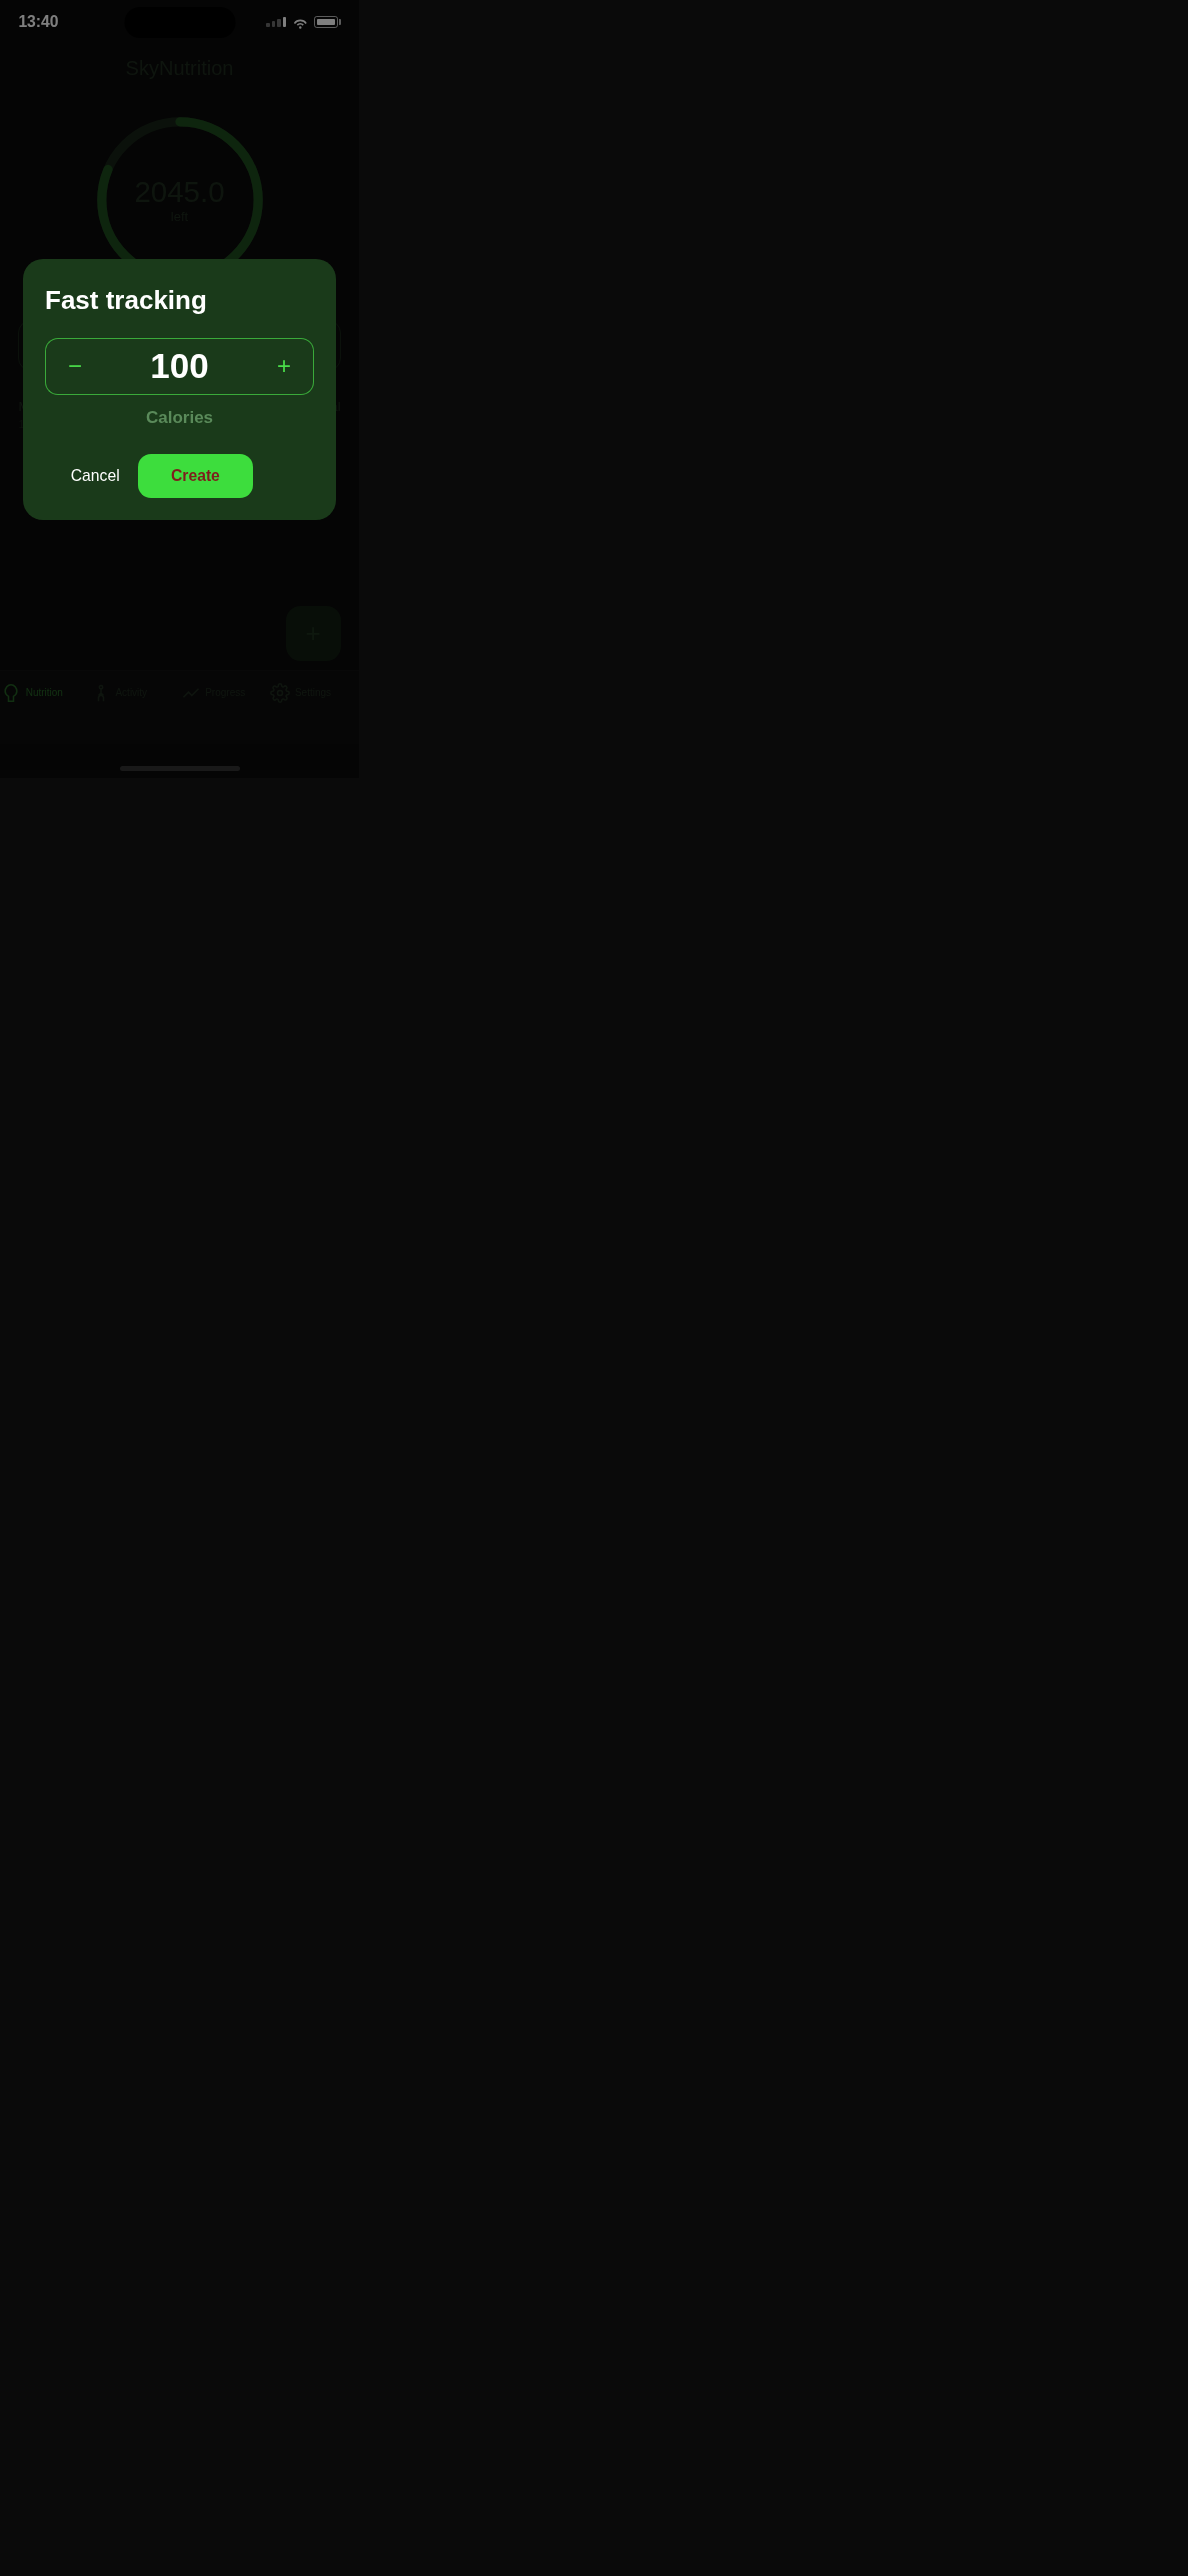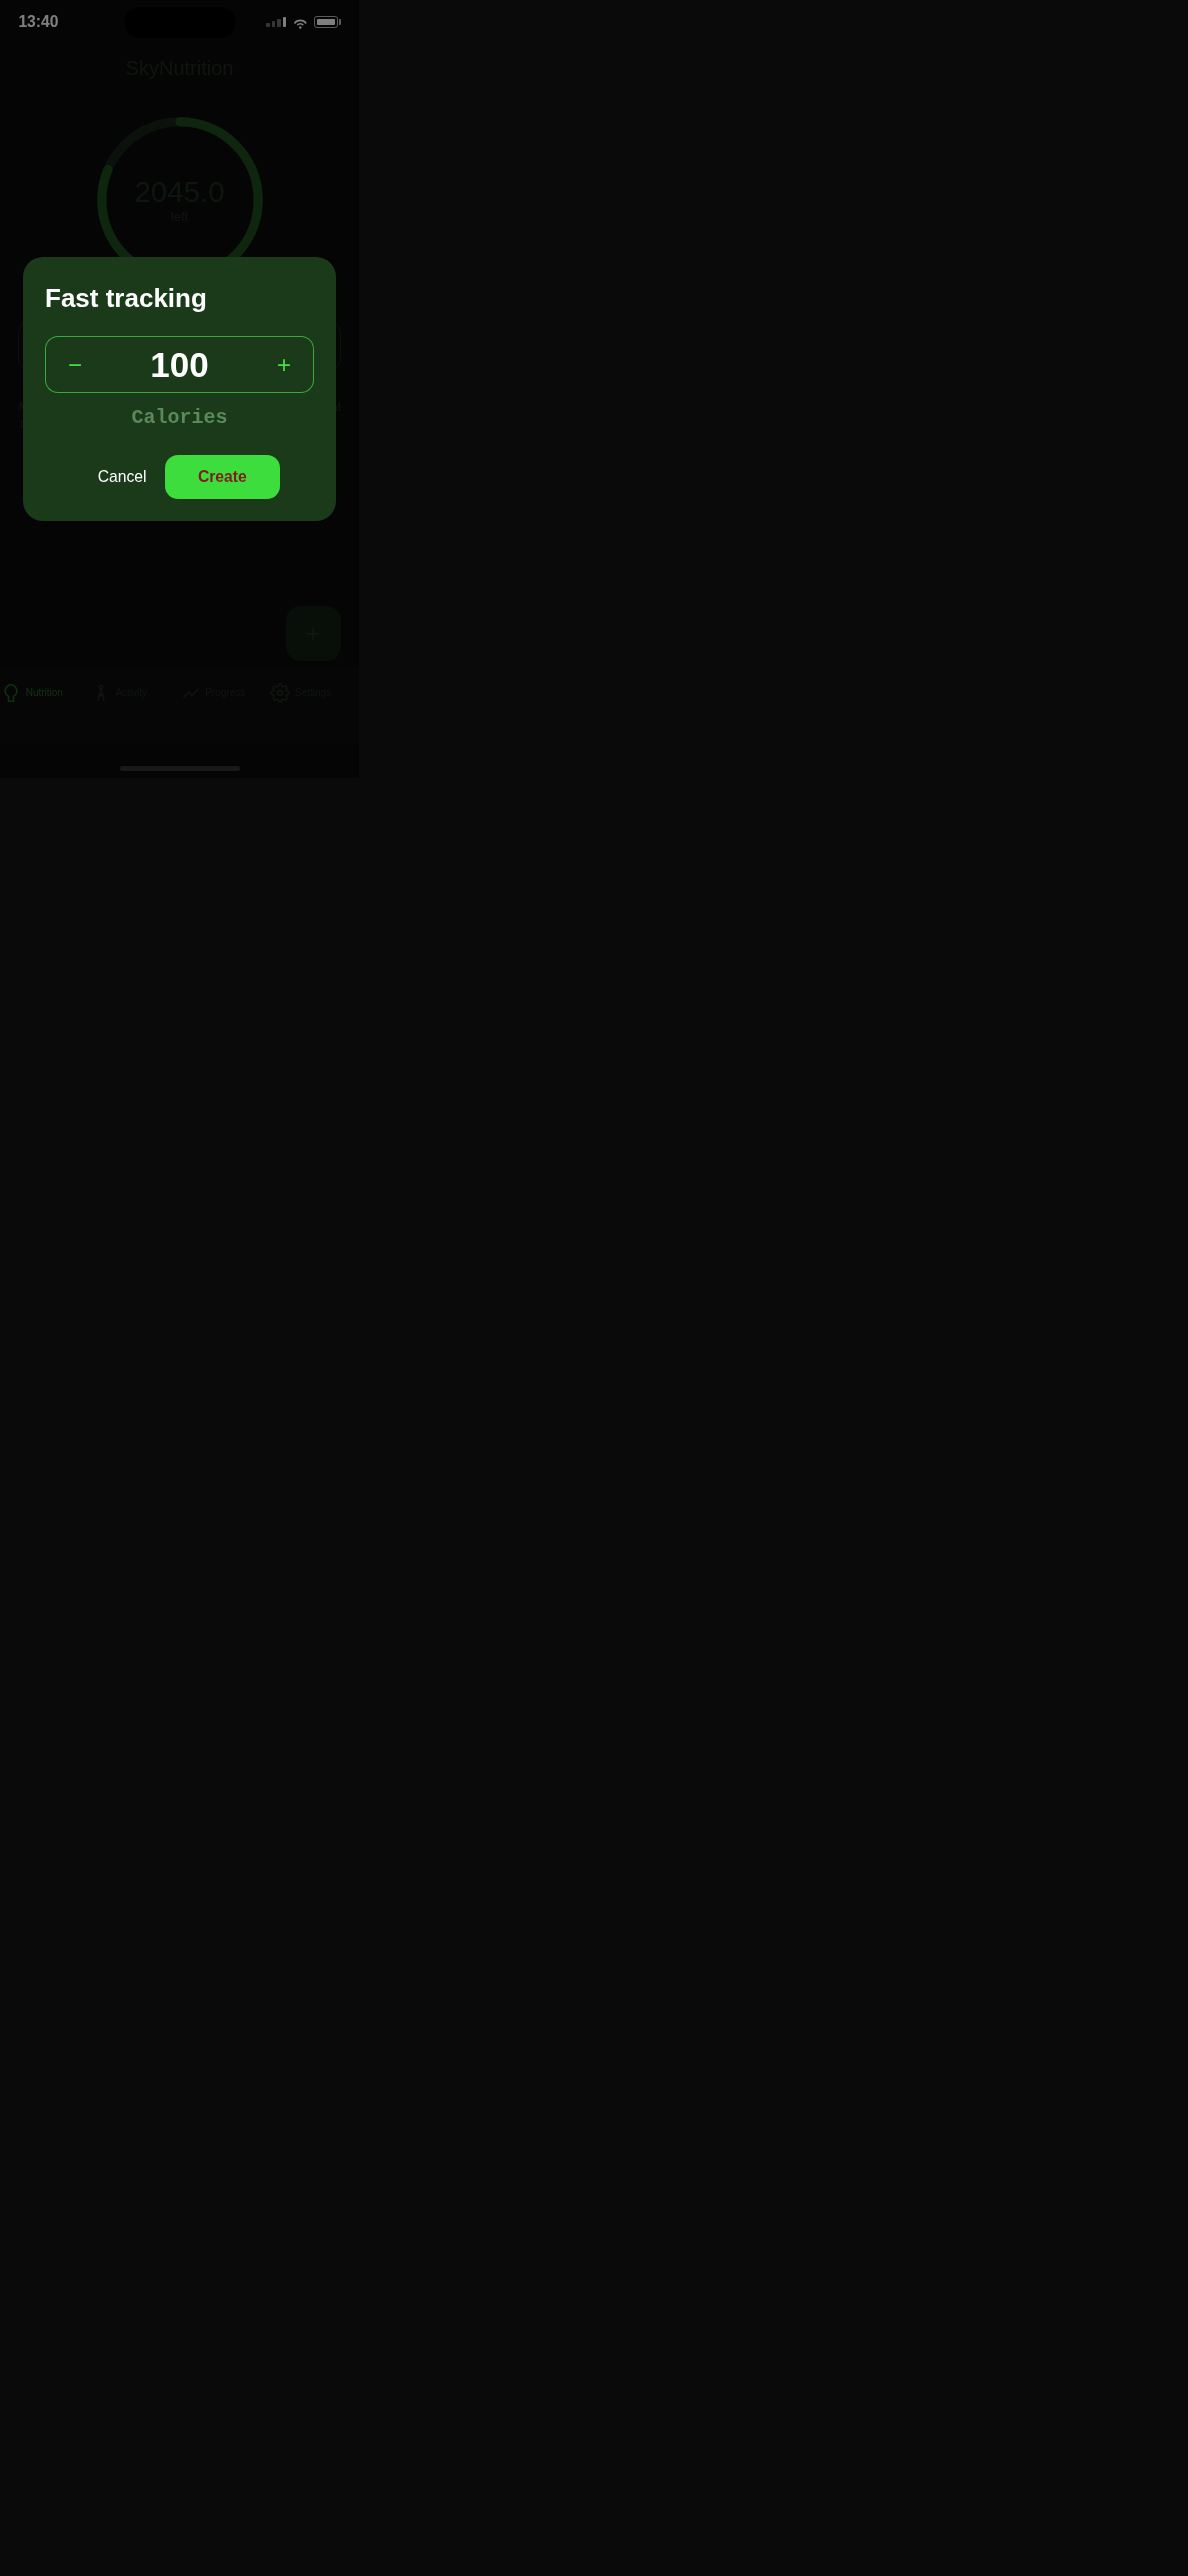--- a/index.html
+++ b/index.html
@@ -317,30 +317,29 @@
       font-weight: 700;
       text-align: right;
       display: flex;
       align-items: center;
       justify-content: center;
     }
 
     .stepper-label {
       text-align: center;
       color: #5a8a5a;
-      font-size: 20px;
+      font-size: 17px;
       font-weight: 600;
       margin-bottom: 26px;
-      font-family: Liberation Mono, monospace;
     }
 
     .modal-actions {
       display: flex;
       align-items: center;
-      justify-content: center;
+      justify-content: flex-start;
       padding: 0 7.4px;
     }
 
     .btn-cancel {
       background: transparent;
       border: none;
       color: #fff;
       font-size: 15.7px;
       font-weight: 500;
       cursor: pointer;

